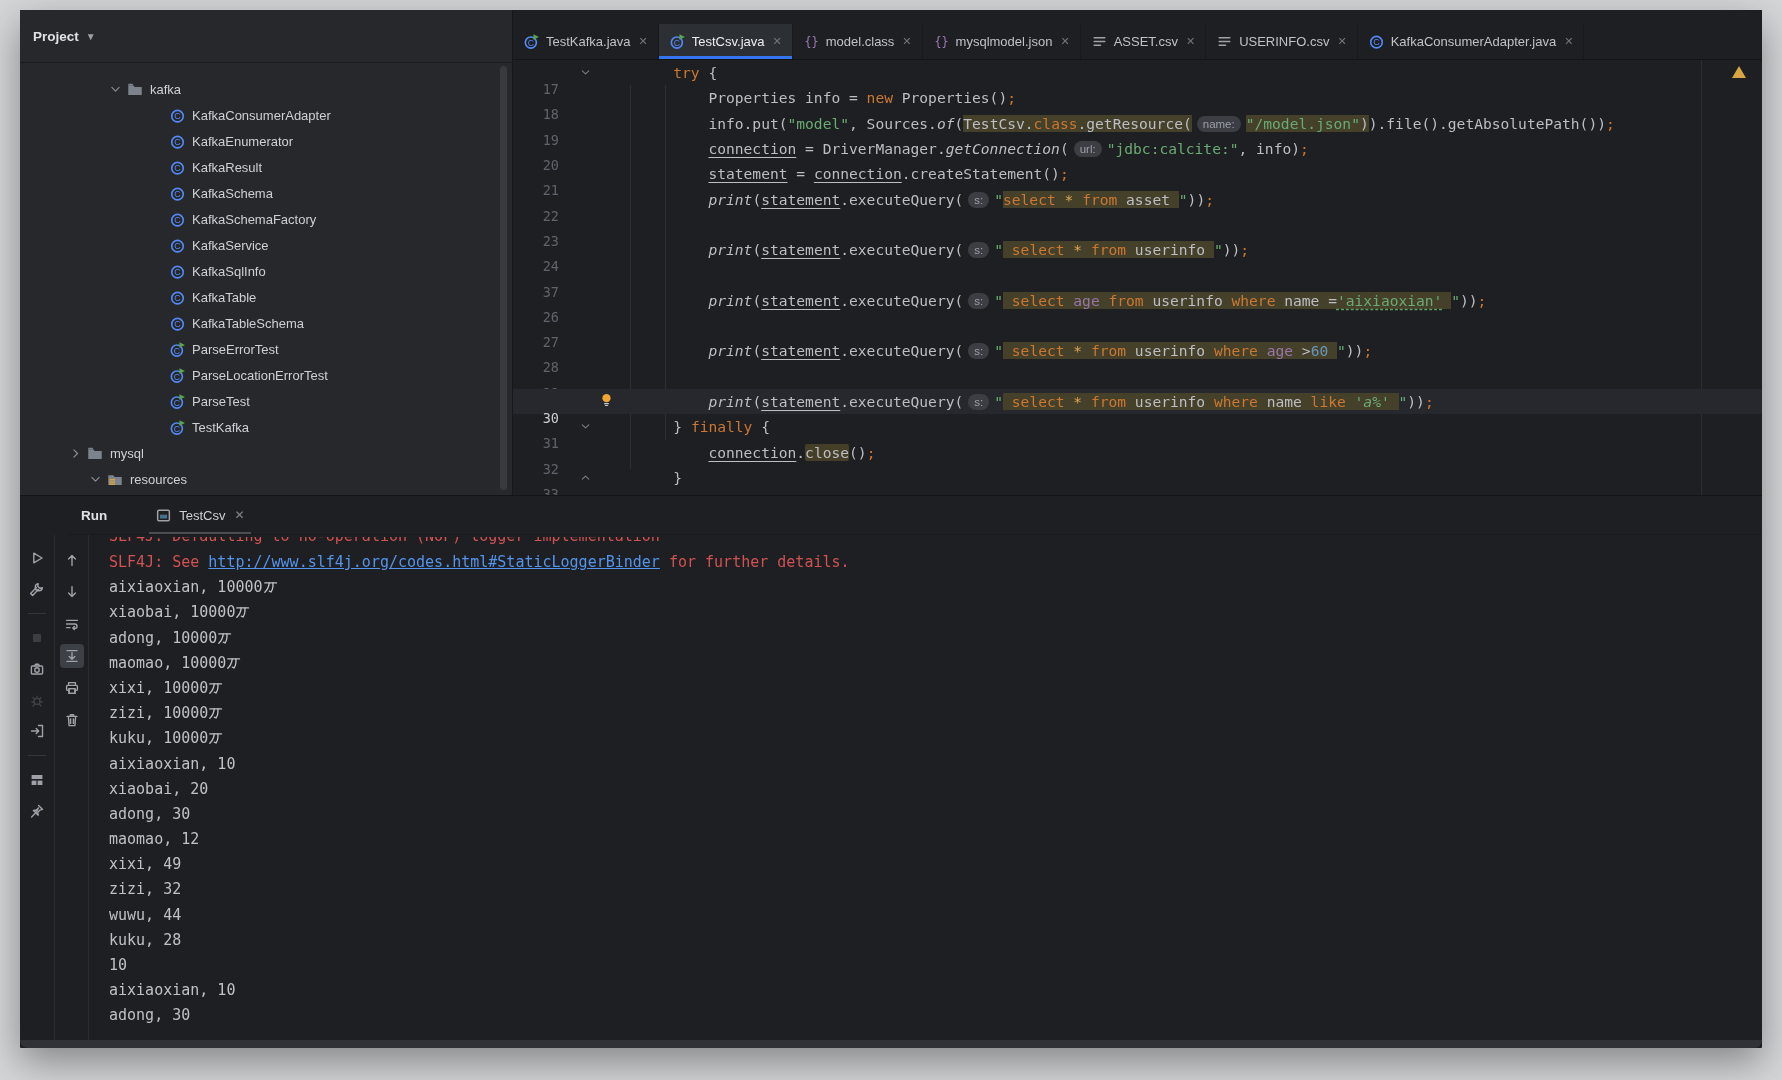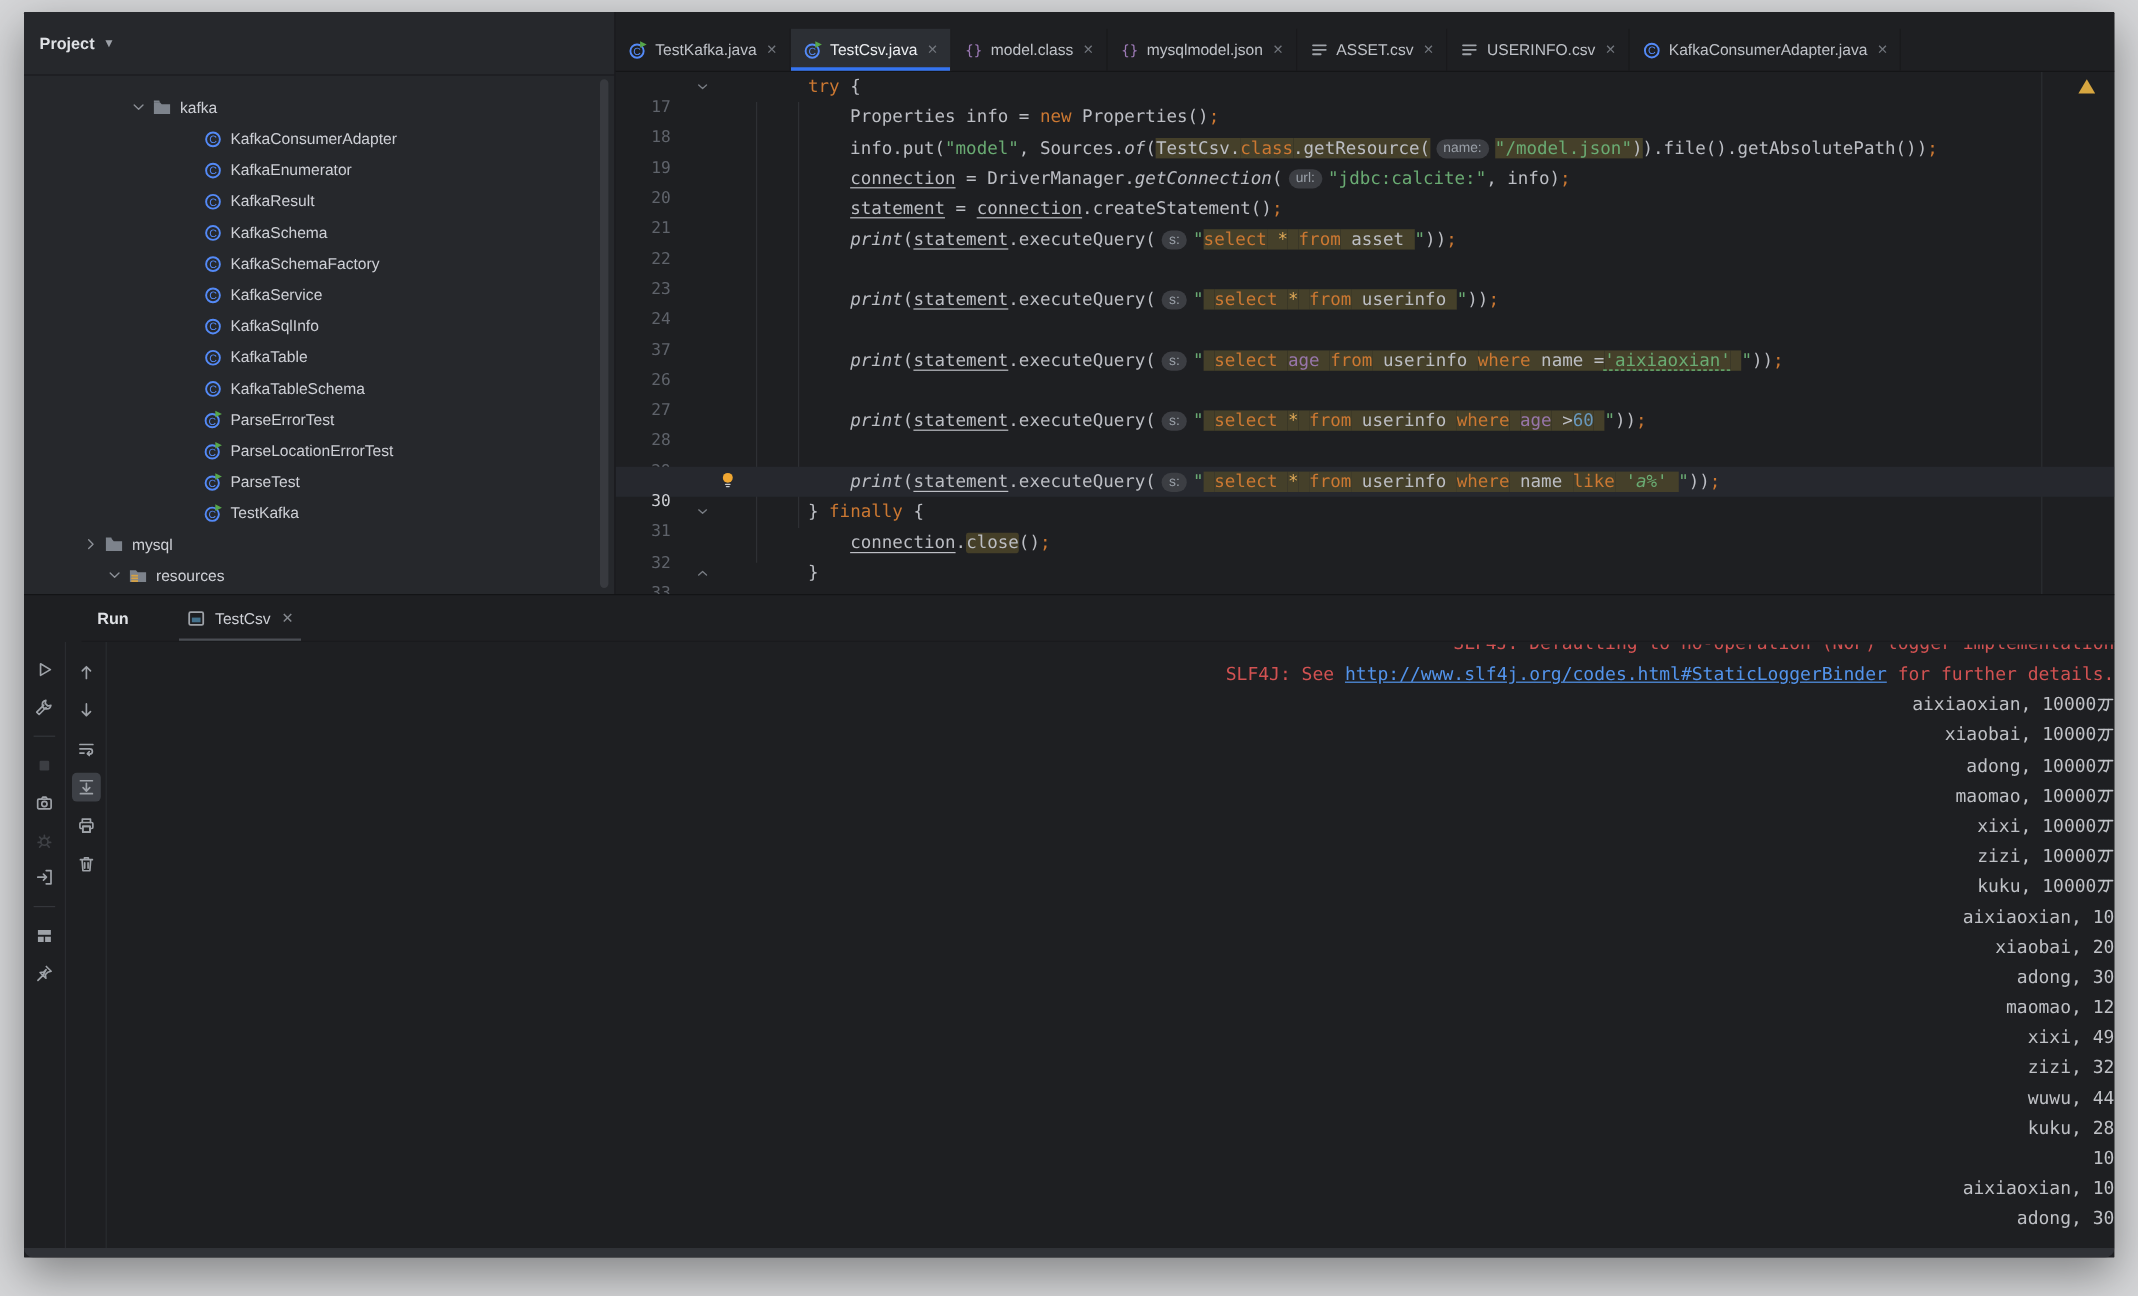--- a/index.html
+++ b/index.html
@@ -55,21 +55,21 @@
   .run-tab .x{margin-left:9px;color:#85898f;font-size:12px;}
   .run-body{position:absolute;top:39px;left:0;right:0;bottom:0;}
   .tcol{position:absolute;top:0;bottom:0;display:flex;flex-direction:column;align-items:center;}
   .tcol1{left:0;width:34px;border-right:1px solid #2a2c30;padding-top:11px;}
   .tcol2{left:35px;width:33px;border-right:1px solid #2a2c30;padding-top:13px;}
   .tbtn{width:24px;height:24px;display:flex;align-items:center;justify-content:center;border-radius:4px;cursor:pointer;flex:none;}
   .tcol1 .tbtn{margin-bottom:7px;}
   .tcol2 .tbtn{margin-bottom:8px;}
   .tbtn.sel{background:#3d4046;}
   .tsep{width:18px;height:1px;background:#34363b;margin:5px 0 12px 0;flex:none;}
-  .console{position:absolute;left:69px;top:0;right:0;bottom:0;overflow:hidden;font:15px "DejaVu Sans Mono",monospace;line-height:25.2px;padding:2px 0 0 20px;color:#bfc1c6;white-space:pre;text-align:right;}
+  .console{position:absolute;left:69px;top:0;right:0;bottom:0;overflow:hidden;font:15px "DejaVu Sans Mono",monospace;line-height:25.2px;padding:2px 0 0 20px;color:#bfc1c6;white-space:pre;}
   .con-line{height:25.2px;}
   .con-clip{height:13px;overflow:hidden;}
   .con-clip .inner{display:block;margin-top:-13px;}
   .err{color:#d25252}
   .lnk{color:#5394ec;text-decoration:underline;cursor:pointer;}
   .out{color:#bfc1c6}
   .wanchar{display:inline-block;vertical-align:-2px;}
   .bottom-strip{position:absolute;left:0;right:0;bottom:0;height:8px;background:#303237;border-radius:0 0 11px 11px;}
 </style>
 </head>

